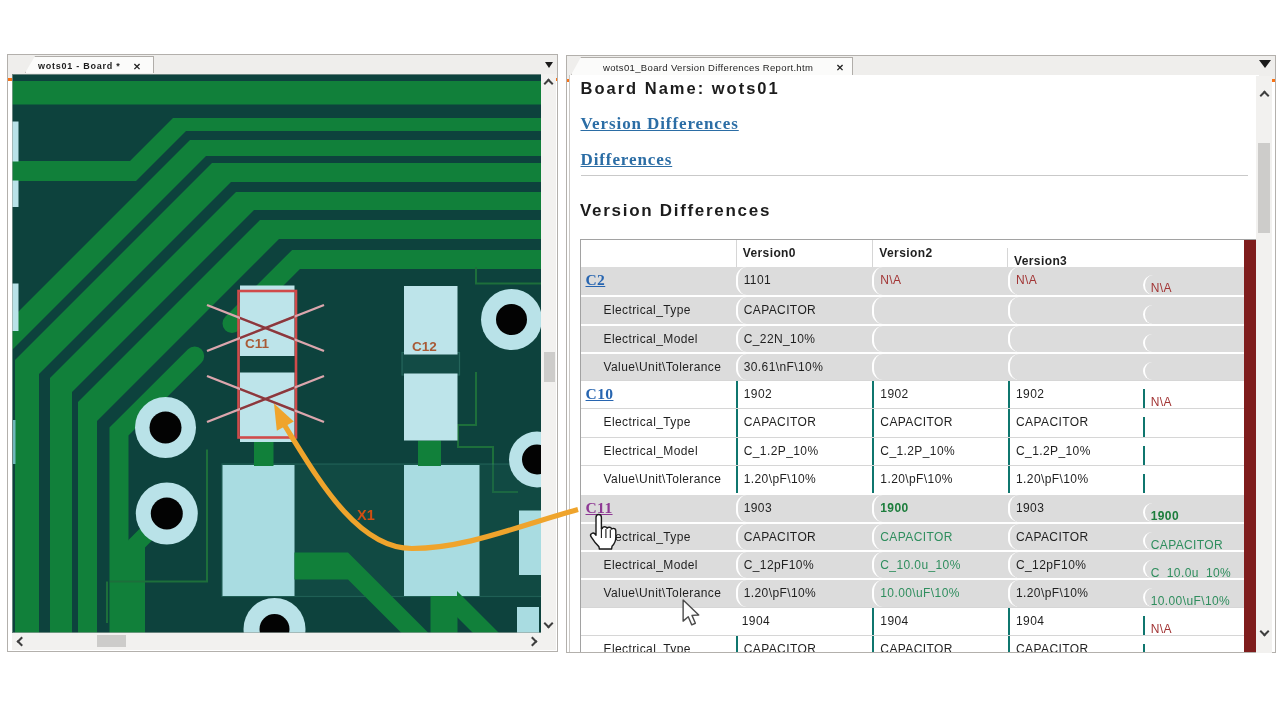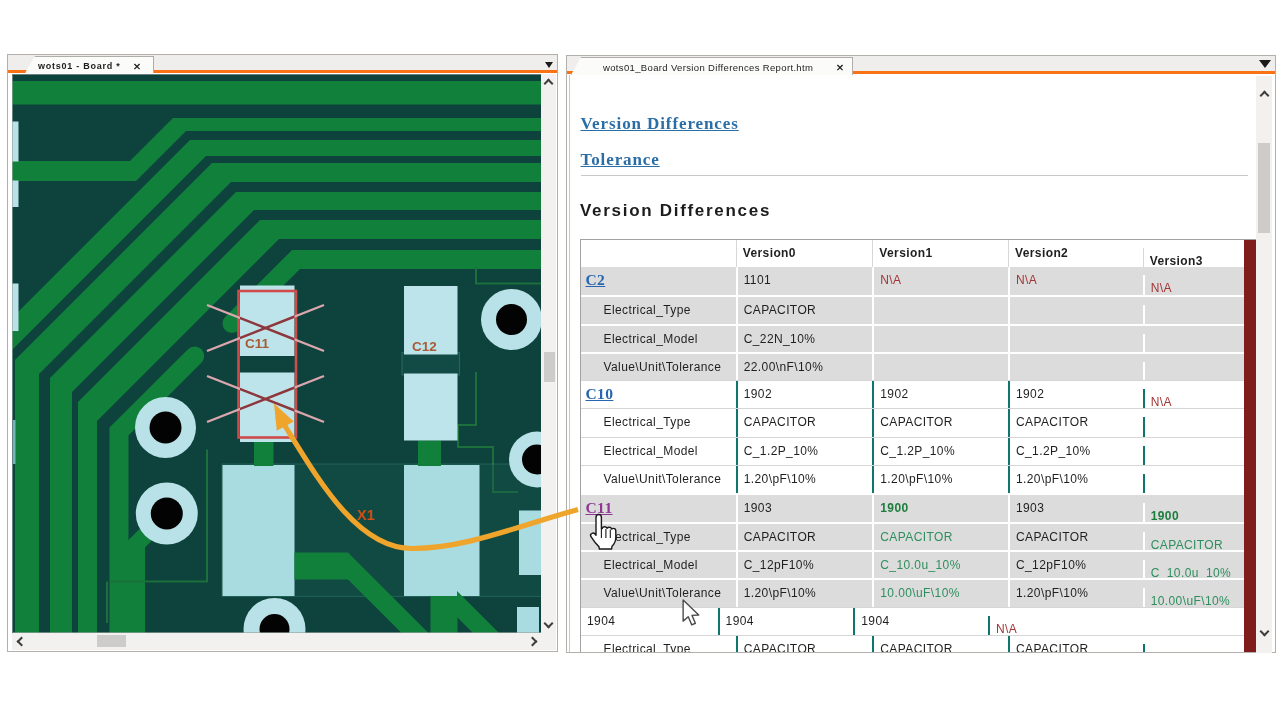--- a/index.html
+++ b/index.html
@@ -1,41 +1,41 @@
 <!DOCTYPE html>
 <html><head>
 <meta charset="utf-8">
 <style>
 html,body{margin:0;padding:0;background:#fff;width:1280px;height:721px;overflow:hidden;
   font-family:"Liberation Sans",sans-serif;}
 *{box-sizing:border-box;}
 .panel{position:absolute;border:1px solid #b3b0ac;background:#fff;}
-.tabbar{position:absolute;left:0;top:0;right:0;height:18px;background:#efeeec;
+.tabbar{position:absolute;left:0;top:0;right:0;height:26px;background:#efeeec;
   border-bottom:3px solid #f97316;}
 .tab{position:absolute;top:1px;height:17px;background:#fbfbfa;
   border:1px solid #b0ada9;border-bottom:none;
   clip-path:polygon(0 100%,10px 0,100% 0,100% 100%);
   font-size:9px;color:#1d1d1d;}
 .tab .lbl{position:absolute;top:4px;white-space:nowrap;}
 .tab .x{position:absolute;top:3.5px;font-size:9.5px;color:#222;font-weight:bold;}
 .drop{position:absolute;width:0;height:0;border-left:4.5px solid transparent;
   border-right:4.5px solid transparent;border-top:6px solid #1a1a1a;}
 .sb{position:absolute;background:#f2f1ef;}
 .sbthumb{position:absolute;background:#cdccca;}
 .chev{position:absolute;width:7px;height:7px;border-left:2px solid #3e3e3e;border-top:2px solid #3e3e3e;}
 .chU{transform:rotate(45deg);} .chD{transform:rotate(225deg);} .chL{transform:rotate(-45deg);} .chR{transform:rotate(135deg);}
 .rlink{font-family:"Liberation Serif",serif;font-size:17px;font-weight:bold;
   color:#2b6da5;text-decoration:underline;letter-spacing:0.9px;}
 .trow{display:flex;width:663px;height:28.3px;font-size:12px;letter-spacing:0.4px;color:#1f1f1f;}
 .trow>div{overflow:hidden;white-space:nowrap;line-height:26px;}
 .t0{width:154.7px;}.t1{width:136.6px;}.t2{width:135.7px;}.t3{width:134.7px;}.t4{width:101.3px;margin-top:8px;}
 .rg{background:#dcdcdc;}
-.rg>div{border-left:2px solid #fff;}
+.rg>div{border-left:2px solid #fff;border-radius:11px;}
 .rg{border-top:2px solid #fff;}
-.rw{background:#fff;border-top:1px solid #d6d6d6;}
+.rw{background:#fff;border-top:1px solid #d6d6d6;justify-content:flex-end;}
 .rw>div{border-left:2px solid #0f766e;}
 .rh{background:#fff;}
 .rh>div{border-left:1px solid #d6d6d6;font-weight:bold;}
 .trow>div:first-child{border-left:none;}
 .lab{padding-left:22.5px;}
 .val{padding-left:6px;}
 .clink{font-family:"Liberation Serif",serif;font-size:15.5px;font-weight:bold;
   color:#2765b0;text-decoration:underline;padding-left:4.5px;}
 .red{color:#a23535;}
 .grn{color:#2f8e5e;}
@@ -171,29 +171,29 @@
 
 <div class="panel" id="rp" style="left:566px;top:55px;width:710px;height:598px;">
   <div class="tabbar">
     <div class="tab" style="left:4px;width:282px;height:18px;">
       <span class="lbl" style="left:31px;font-size:9.5px;letter-spacing:0.35px;">wots01_Board Version Differences Report.htm</span>
       <span class="x" style="left:264px;">✕</span>
     </div>
     <div class="drop" style="left:692px;top:4px;border-left:6.5px solid transparent;border-right:6.5px solid transparent;border-top:8.5px solid #1a1a1a;"></div>
   </div>
   <div id="report" style="position:absolute;left:2px;top:19px;width:690px;height:577px;overflow:hidden;background:#fff;border-left:1px solid #cbc9c6;">
+    <div style="position:absolute;left:10.5px;top:4px;font-size:16.5px;font-weight:bold;color:#1c1c1c;letter-spacing:2.0px;">Board Name: wots01</div>
     <div class="rlink" style="position:absolute;left:10.5px;top:39px;">Version Differences</div>
-    <div class="rlink" style="position:absolute;left:10.5px;top:75px;">Tolerance</div>
+    <div class="rlink" style="position:absolute;left:10.5px;top:75px;">Differences</div>
     <div style="position:absolute;left:10.5px;top:100px;width:667px;border-top:1.5px solid #c9c9c9;"></div>
     <div style="position:absolute;left:10px;top:126px;font-size:17px;font-weight:bold;color:#1c1c1c;letter-spacing:1.7px;">Version Differences</div>
     <div id="tbl" style="position:absolute;left:10px;top:163.5px;width:763px;border:1px solid #a2a2a2;background:#7f1d1d;">
       <div class="trow rh" style="height:27.5px;">
           <div class="t0"></div>
           <div class="t1 val">Version0</div>
-          <div class="t2 val">Version1</div>
           <div class="t3 val">Version2</div>
           <div class="t4 val">Version3</div>
         </div>
       <div class="trow rg" style="border-top:none;">
           <div class="t0"><span class="clink">C2</span></div>
           <div class="t1 val">1101</div>
           <div class="t2 val red">N\A</div>
           <div class="t3 val red">N\A</div>
           <div class="t4 val red">N\A</div>
         </div>
@@ -206,21 +206,21 @@
         </div>
       <div class="trow rg">
           <div class="t0 lab">Electrical_Model</div>
           <div class="t1 val">C_22N_10%</div>
           <div class="t2 val"></div>
           <div class="t3 val"></div>
           <div class="t4 val"></div>
         </div>
       <div class="trow rg">
           <div class="t0 lab">Value\Unit\Tolerance</div>
-          <div class="t1 val">22.00\nF\10%</div>
+          <div class="t1 val">30.61\nF\10%</div>
           <div class="t2 val"></div>
           <div class="t3 val"></div>
           <div class="t4 val"></div>
         </div>
       <div class="trow rw">
           <div class="t0"><span class="clink">C10</span></div>
           <div class="t1 val">1902</div>
           <div class="t2 val">1902</div>
           <div class="t3 val">1902</div>
           <div class="t4 val red">N\A</div>

